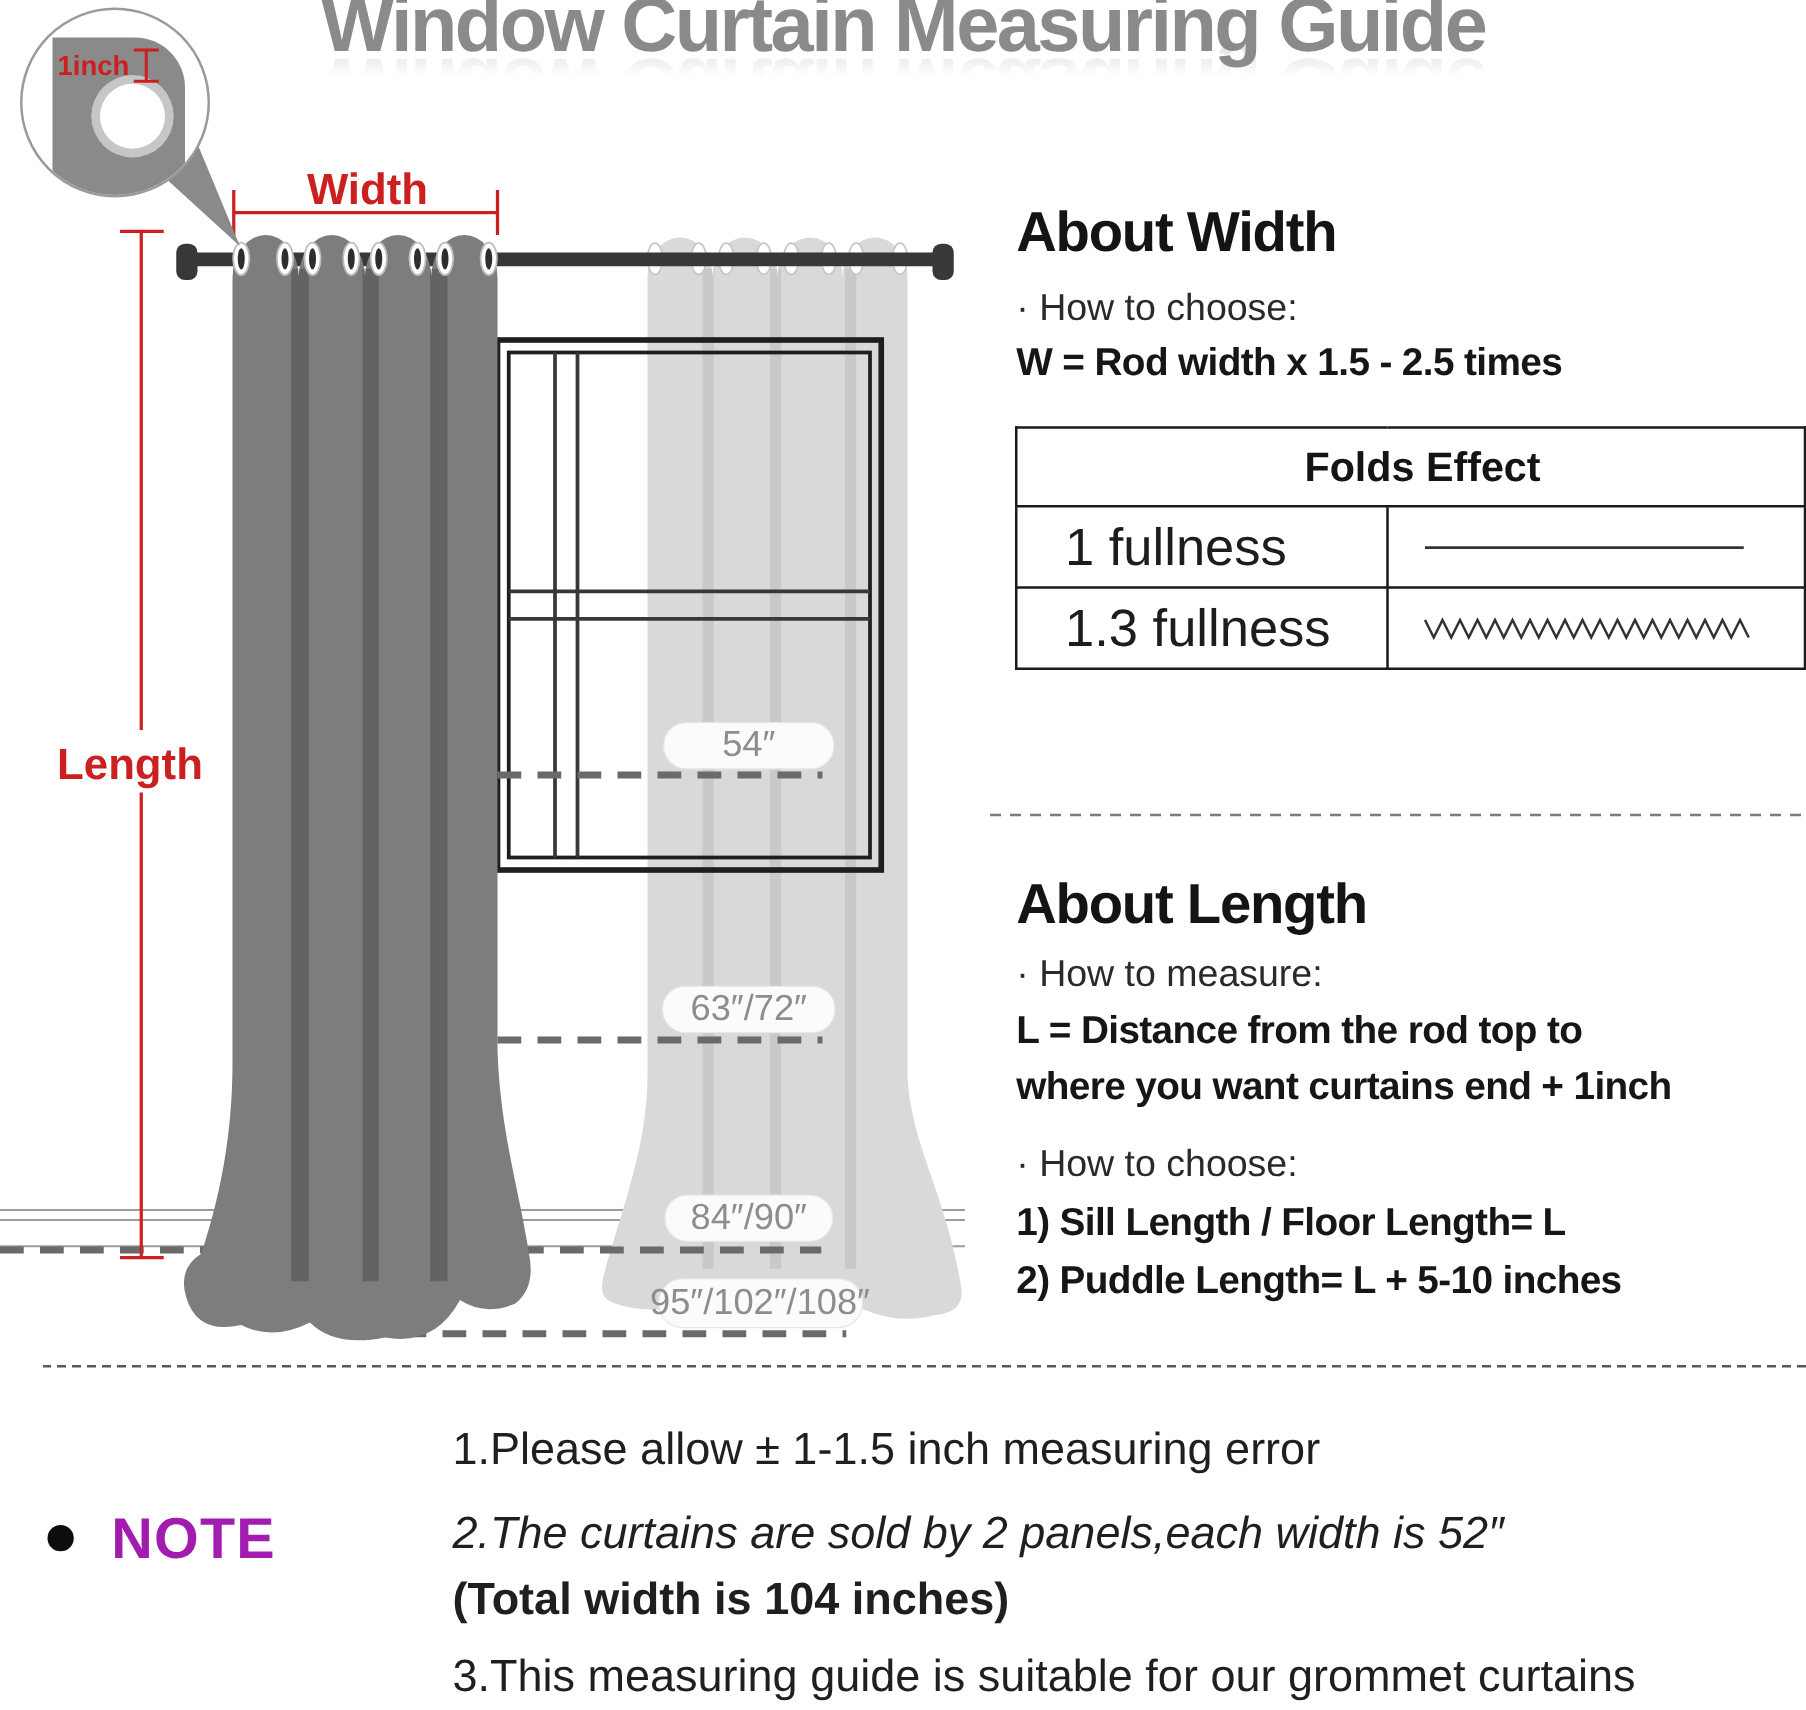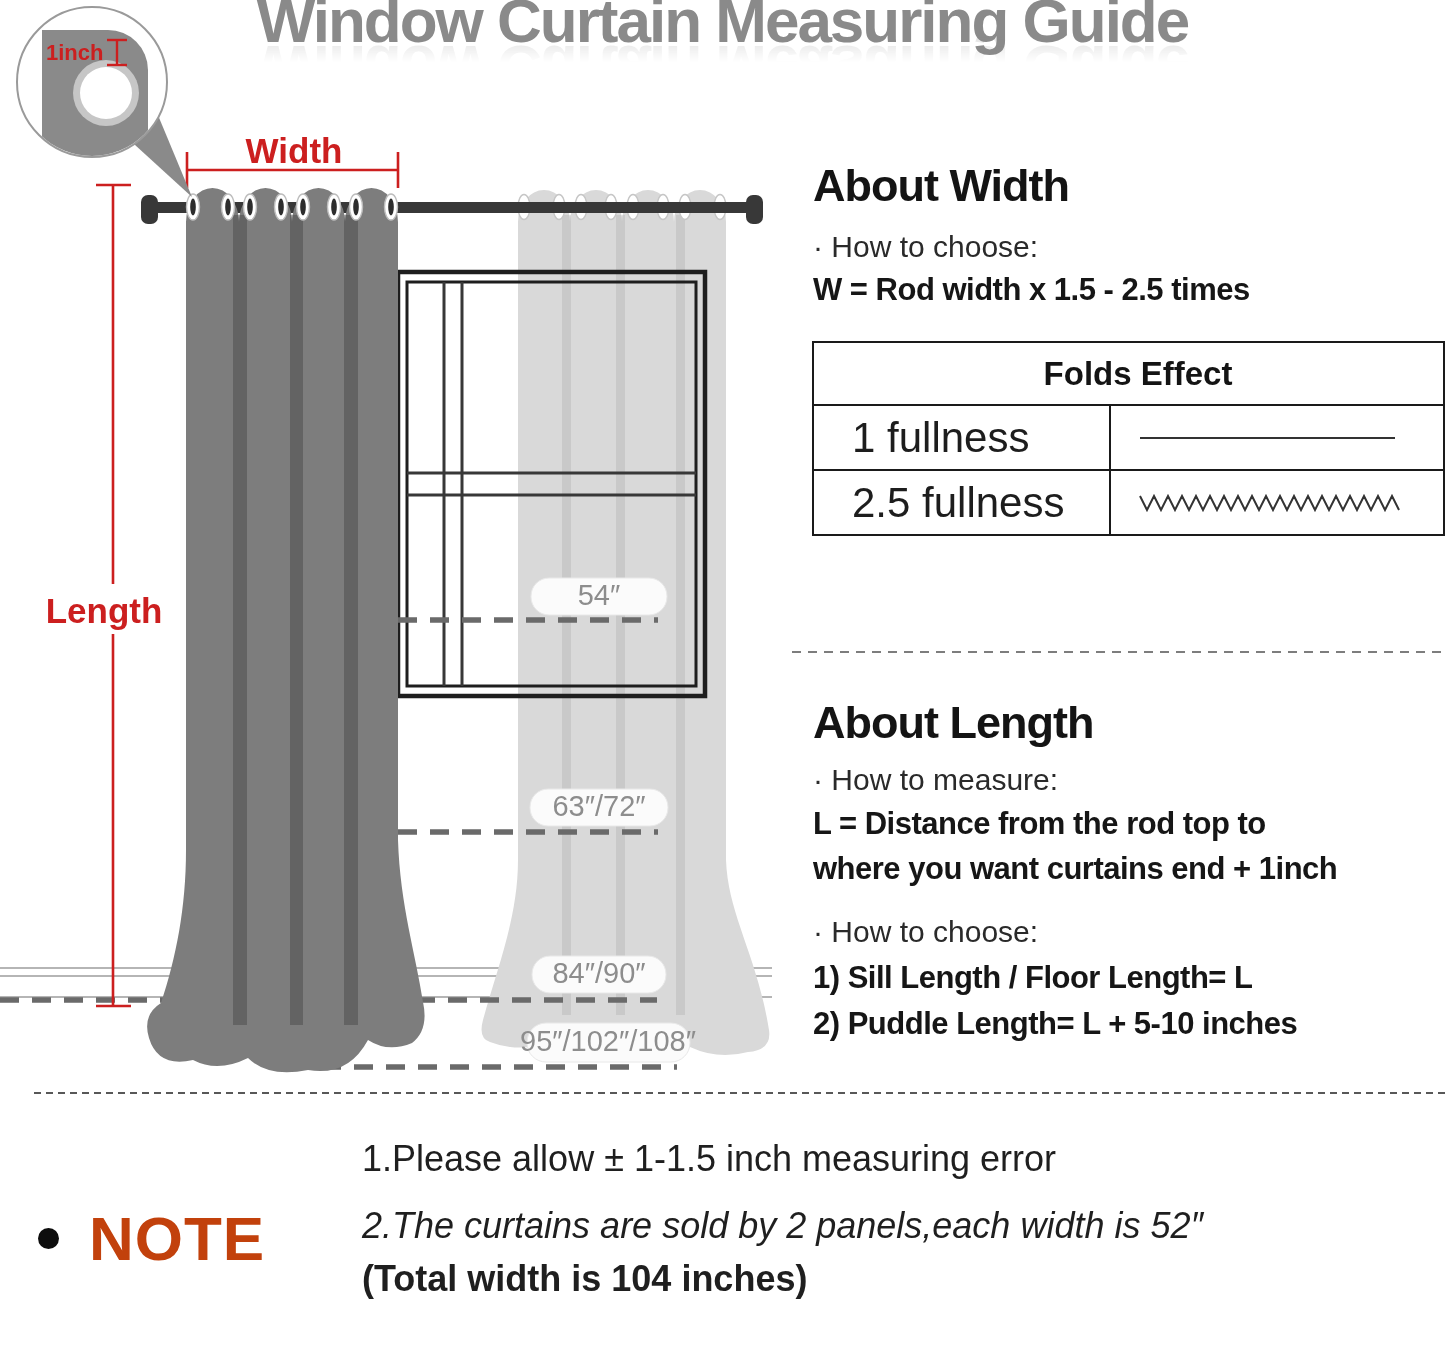--- a/index.html
+++ b/index.html
@@ -31,21 +31,21 @@
   .foldline{display:block;margin-left:8px;}
 
   .divider-mid{position:absolute;left:792px;top:651px;width:653px;height:2px;
       background:repeating-linear-gradient(90deg,#7d7d7d 0 9px,transparent 9px 16px);}
   .divider-bottom{position:absolute;left:34px;top:1092px;width:1411px;height:2px;
       background:repeating-linear-gradient(90deg,#585858 0 7px,transparent 7px 12px);}
 
   
   .note-head{position:absolute;left:38px;top:1203px;display:flex;align-items:center;}
   .note-dot{width:21px;height:21px;border-radius:50%;background:#0d0d0d;margin-right:30px;}
-  .note-title{font-size:62px;font-weight:bold;color:#c2410c;letter-spacing:1px;}
+  .note-title{font-size:46px;font-weight:bold;color:#a21caf;letter-spacing:1px;}
   .note-item{position:absolute;left:362px;font-size:36px;color:#1f1f1f;white-space:nowrap;}
 </style>
 </head>
 <body>
 
 <div class="page">
 
   <div class="title-wrap">
     <div class="title-main">Window Curtain Measuring Guide</div>
     <div class="title-reflect">Window Curtain Measuring Guide</div>
@@ -220,21 +220,21 @@
     </tr>
     <tr>
       <td class="lbl">1 fullness</td>
       <td class="fold">
         <svg class="foldline" width="300" height="34">
           <line x1="20" y1="17" x2="275" y2="17" stroke="#333" stroke-width="2.2"></line>
         </svg>
       </td>
     </tr>
     <tr>
-      <td class="lbl">2.5 fullness</td>
+      <td class="lbl">1.3 fullness</td>
       <td class="fold">
         <svg class="foldline" width="300" height="34">
           <polyline fill="none" stroke="#333" stroke-width="2" points="20,10 27,24 34,10 41,24 48,10 55,24 62,10 69,24 76,10 83,24 90,10 97,24 104,10 111,24 118,10 125,24 132,10 139,24 146,10 153,24 160,10 167,24 174,10 181,24 188,10 195,24 202,10 209,24 216,10 223,24 230,10 237,24 244,10 251,24 258,10 265,24 272,10 279,24"></polyline>
         </svg>
       </td>
     </tr>
   </tbody>
     </table>
 
   <div class="divider-mid"></div>
@@ -249,14 +249,15 @@
 
   <div class="divider-bottom"></div>
 
   <div class="note-head">
     <div class="note-dot"></div>
     <div class="note-title">NOTE</div>
   </div>
   <div class="note-item" style="top:1138px;">1.Please allow ± 1-1.5 inch measuring error</div>
   <div class="note-item" style="top:1205px;font-style:italic;">2.The curtains are sold by 2 panels,each width is 52″</div>
   <div class="note-item" style="top:1258px;font-weight:bold;">(Total width is 104 inches)</div>
+  <div class="note-item" style="top:1320px;">3.This measuring guide is suitable for our grommet curtains</div>
 
 </div>
 
 </body></html>

